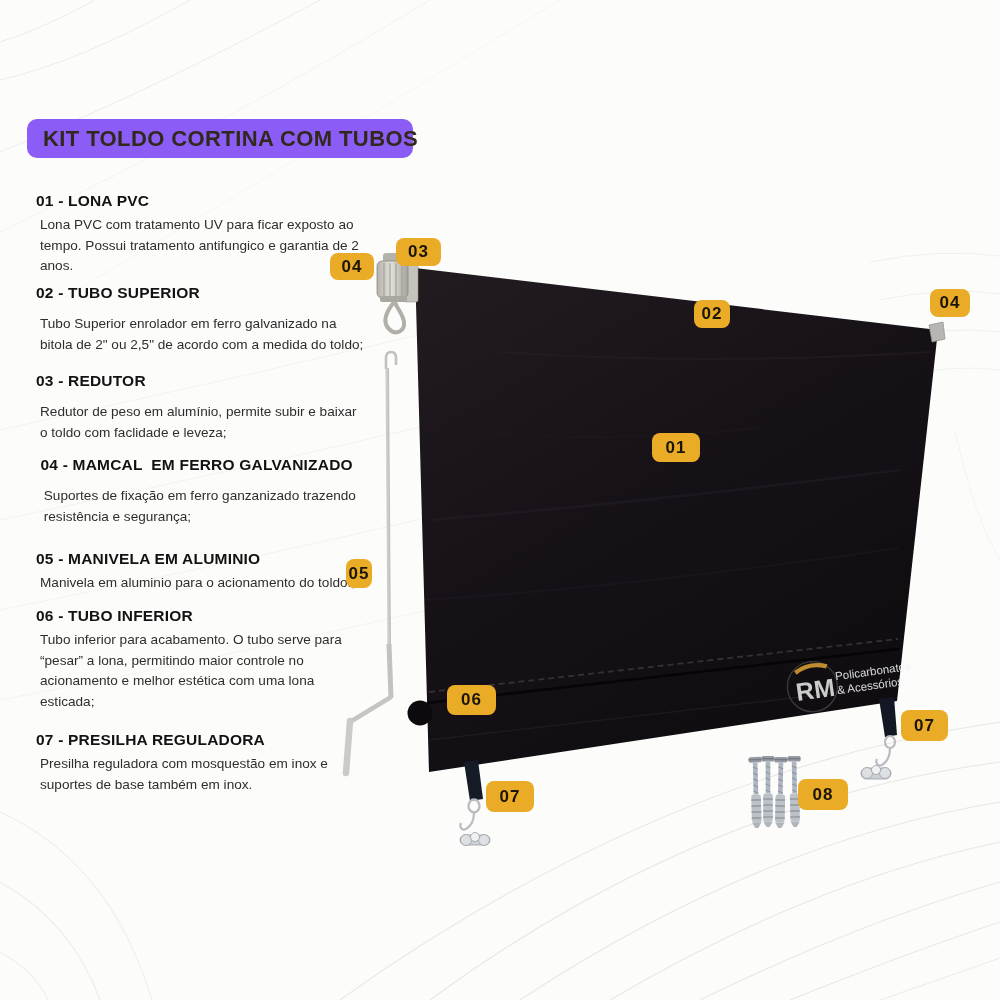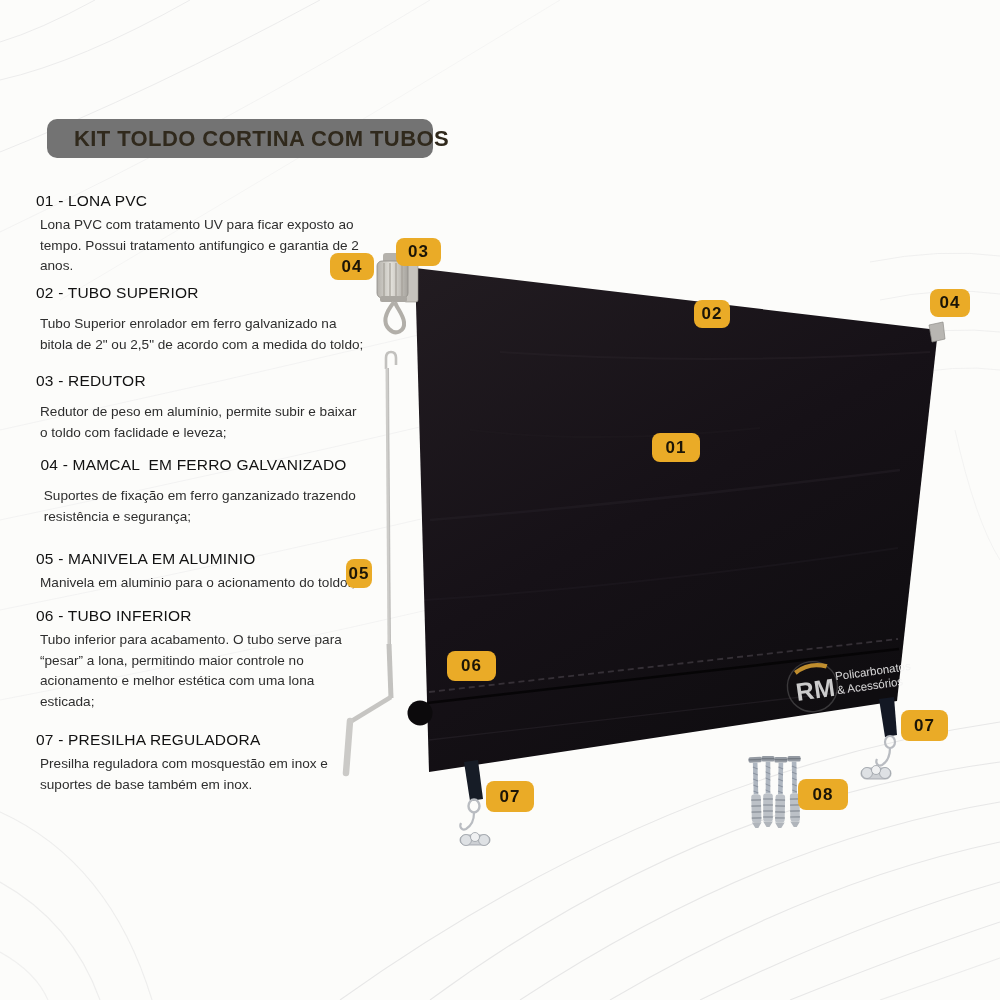--- a/index.html
+++ b/index.html
@@ -8,31 +8,31 @@
     background:#fcfcfa;overflow:hidden;
     font-family:"Liberation Sans", sans-serif;
   }
   svg.layer{position:absolute;left:0;top:0;width:1000px;height:1000px;}
   .bg{z-index:0;}
   .art{z-index:1;}
 
   
   .title-badge{
     position:absolute;left:27px;top:119px;width:386px;height:39px;
-    background:#737373;border-radius:10px;z-index:2;
-    display:flex;align-items:center;padding-left:27px;box-sizing:border-box;margin-left:20px;
+    background:#8b5cf6;border-radius:10px;z-index:2;
+    display:flex;align-items:center;padding-left:16px;box-sizing:border-box;
   }
   .title-badge span{
     font-size:22px;font-weight:700;letter-spacing:.4px;color:#30291c;white-space:nowrap;
   }
 
   
   .item{position:absolute;left:36px;width:392px;z-index:2;}
   .item h3{
-    margin:0 0 5px 0;font-size:15.5px;font-weight:400;color:#121212;
+    margin:0 0 5px 0;font-size:15.5px;font-weight:700;color:#121212;
     white-space:pre;letter-spacing:.2px;
   }
   .item.gap h3{margin-bottom:12px;}
   .item p{
     margin:4px;font-size:13.6px;line-height:1.52;color:#2e2e2e;white-space:pre;
   }
 
   
   .badge{
     position:absolute;z-index:3;background:#eaab27;border-radius:8px;
@@ -236,18 +236,18 @@
     <p>Presilha reguladora com mosquestão em inox e
 suportes de base também em inox.</p>
   </div>
 
   <div class="badge" style="left:396px;top:238px;width:45px;height:28px">03</div>
   <div class="badge" style="left:330px;top:253px;width:44px;height:27px">04</div>
   <div class="badge" style="left:694px;top:300px;width:36px;height:28px">02</div>
   <div class="badge" style="left:930px;top:289px;width:40px;height:28px">04</div>
   <div class="badge" style="left:652px;top:433px;width:48px;height:29px">01</div>
   <div class="badge" style="left:346px;top:559px;width:26px;height:29px">05</div>
-  <div class="badge" style="left:447px;top:651px;width:49px;height:30px">06</div>
+  <div class="badge" style="left:447px;top:685px;width:49px;height:30px">06</div>
   <div class="badge" style="left:486px;top:781px;width:48px;height:31px">07</div>
   <div class="badge" style="left:901px;top:710px;width:47px;height:31px">07</div>
   <div class="badge" style="left:798px;top:779px;width:50px;height:31px">08</div>
 
 </div>
 
 </body></html>

